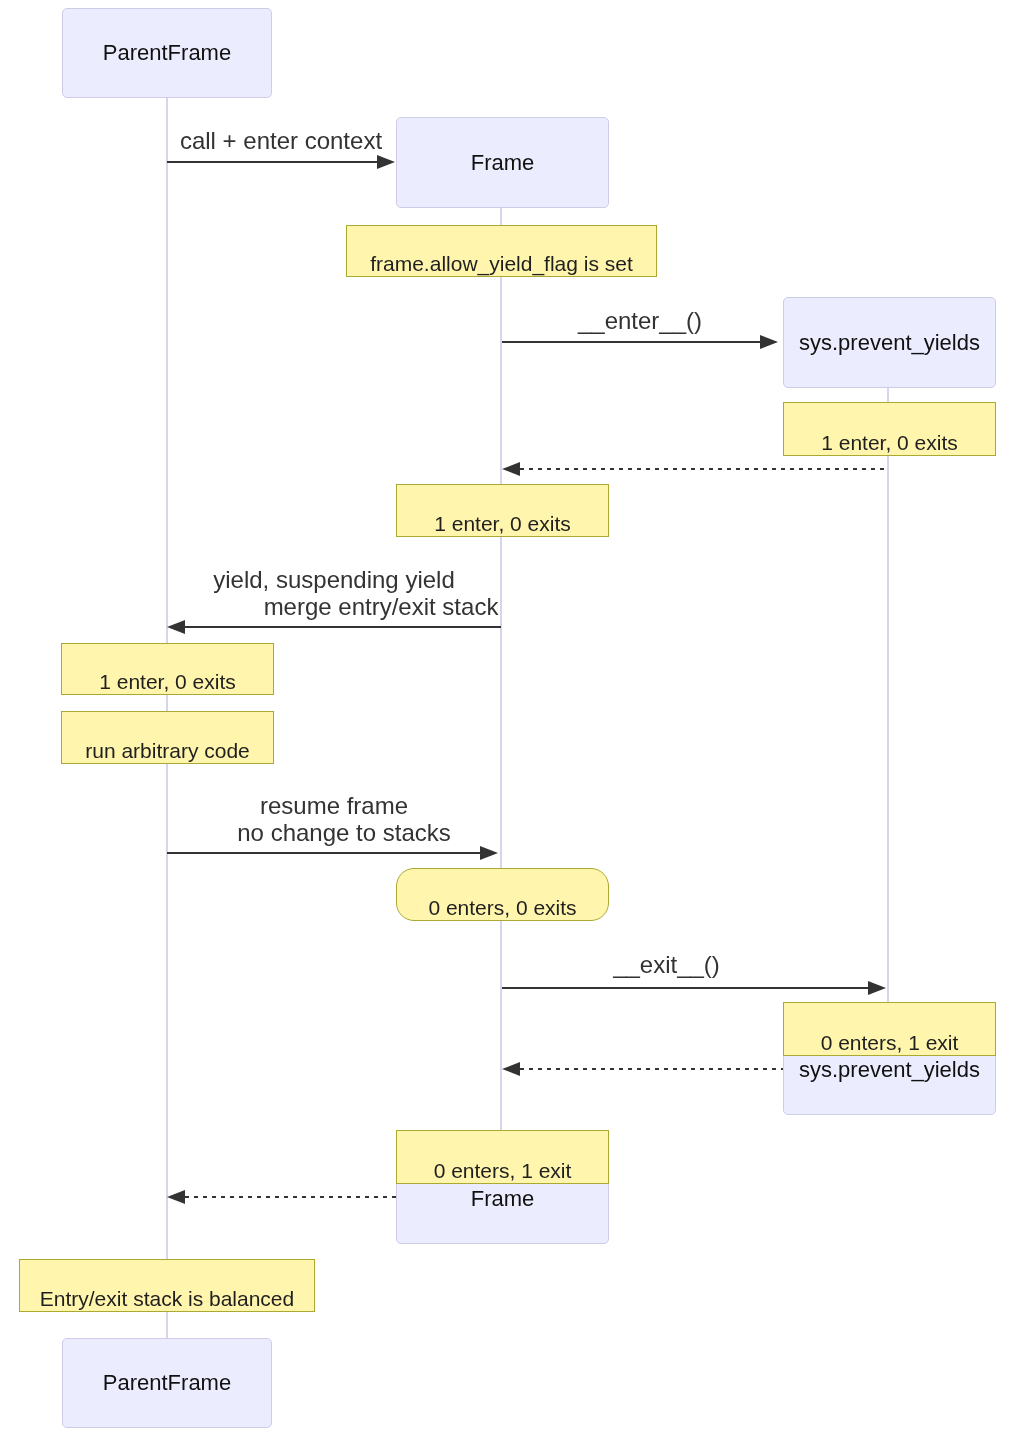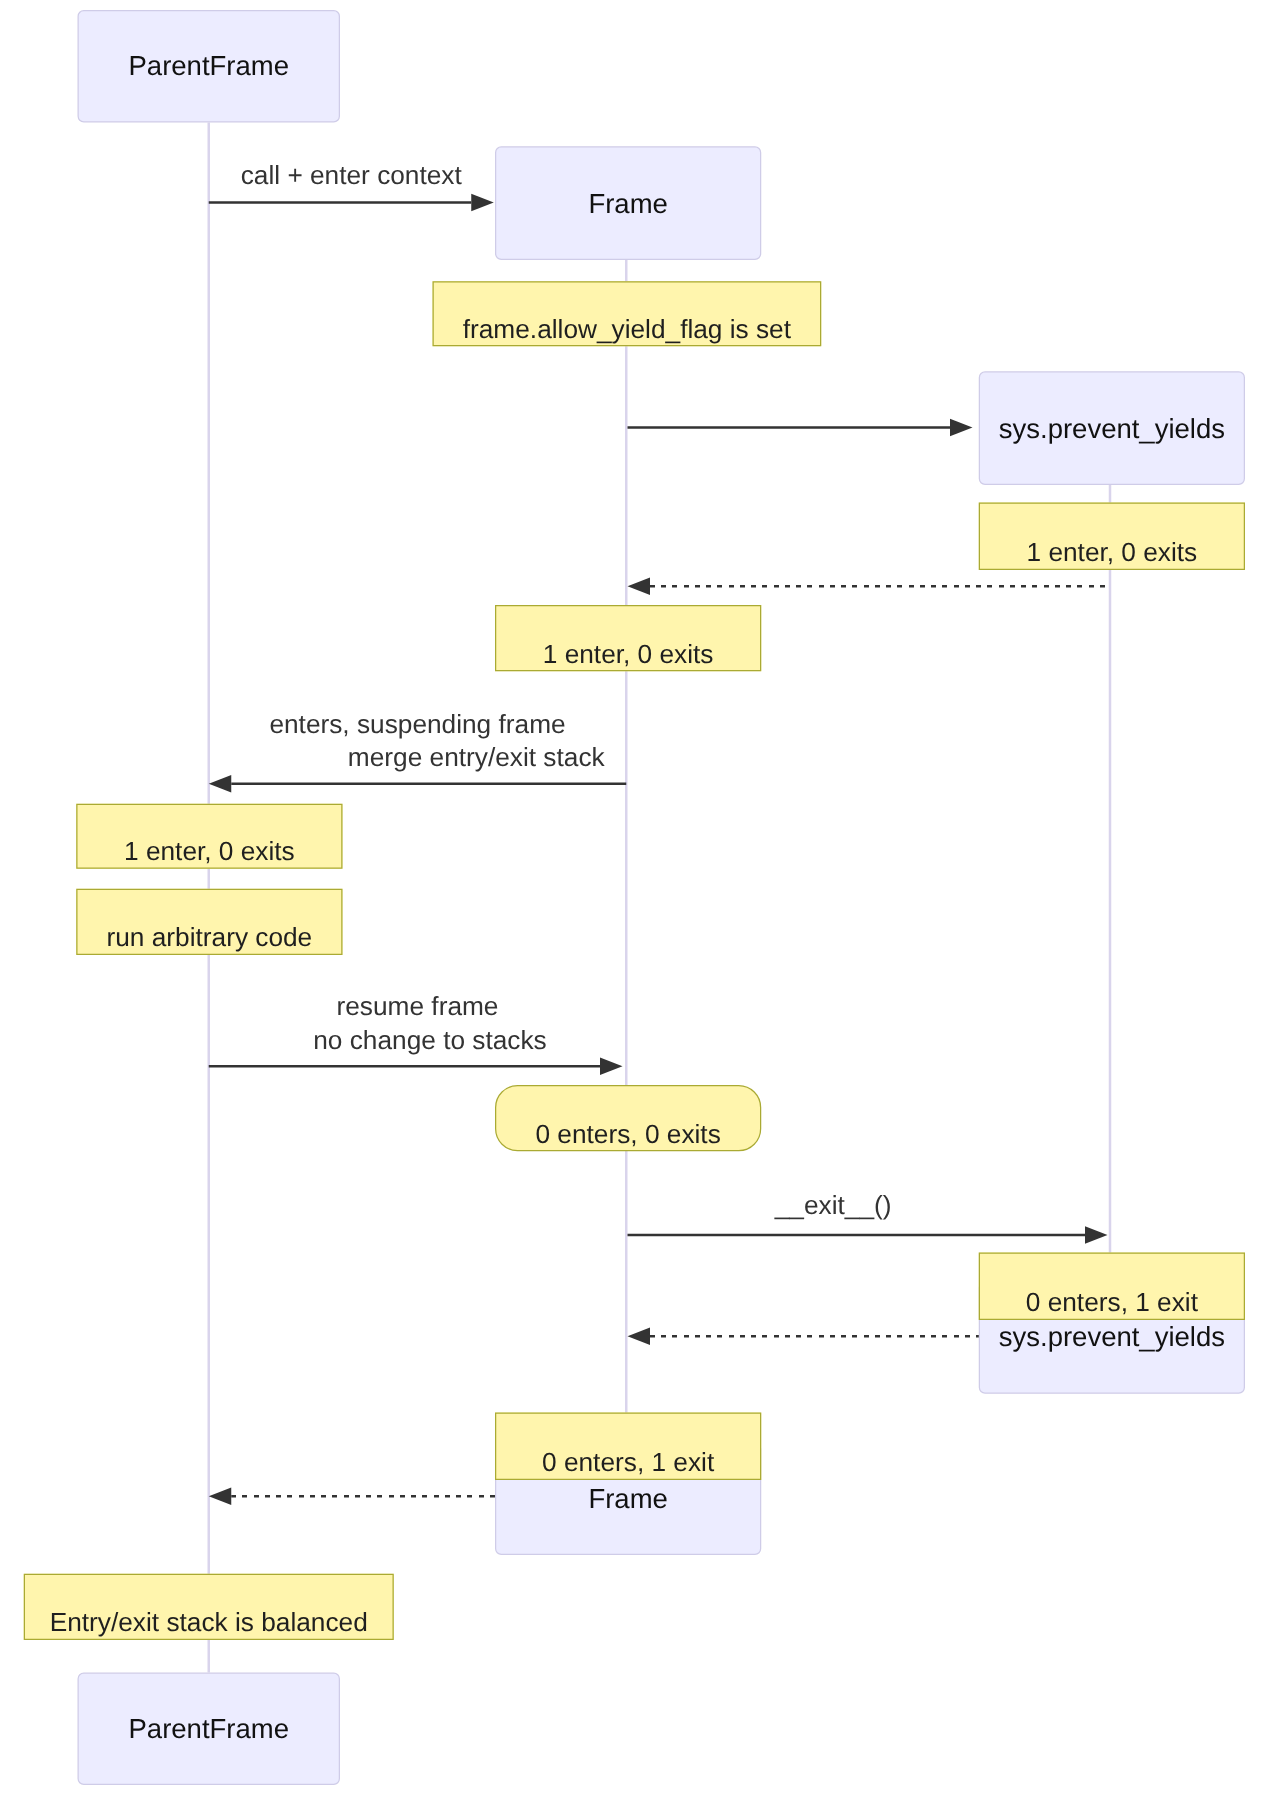--- a/index.html
+++ b/index.html
@@ -36,44 +36,45 @@
     position:absolute; width:0; height:0; z-index:2;
     border-top:7px solid transparent; border-bottom:7px solid transparent;
     border-left:18px solid #333333;
   }
   .head-left {
     position:absolute; width:0; height:0; z-index:2;
     border-top:7px solid transparent; border-bottom:7px solid transparent;
     border-right:18px solid #333333;
   }
   .msg-label {
-    position:absolute; font-size:21px; color:#333333;
+    position:absolute; font-size:24px; color:#333333;
     text-align:center; z-index:2; line-height:26px; white-space:nowrap;
   }
 </style>
 </head>
 <body>
 
 <div id="canvas">
 
   <div class="lifeline" style="left:166px; top:98px;  height:1240px;"></div>
   <div class="lifeline" style="left:500px; top:208px; height:946px;"></div>
   <div class="lifeline" style="left:887px; top:388px; height:637px;"></div>
 
   <div class="msg-label" style="left:167px; top:128px; width:228px;">call + enter context</div>
   <div class="msg-line" style="left:167px; top:161px; width:210px;"></div>
   <div class="head-right" style="left:377px; top:155px;"></div>
 
+  <div class="msg-label" style="left:502px; top:308px; width:276px;">__enter__()</div>
   <div class="msg-line" style="left:502px; top:341px; width:258px;"></div>
   <div class="head-right" style="left:760px; top:335px;"></div>
 
   <div class="head-left" style="left:502px; top:462px;"></div>
   <div class="msg-line dashed" style="left:520px; top:468px; width:367px;"></div>
 
-  <div class="msg-label" style="left:167px; top:567px; width:334px;">enters, suspending frame</div>
+  <div class="msg-label" style="left:167px; top:567px; width:334px;">yield, suspending yield</div>
   <div class="msg-label" style="left:167px; top:594px; width:334px;padding-left:47px;">merge entry/exit stack</div>
   <div class="head-left" style="left:167px; top:620px;"></div>
   <div class="msg-line" style="left:185px; top:626px; width:316px;"></div>
 
   <div class="msg-label" style="left:167px; top:793px; width:334px;">resume frame</div>
   <div class="msg-label" style="left:167px; top:820px; width:334px;padding-left:10px;">no change to stacks</div>
   <div class="msg-line" style="left:167px; top:852px; width:315px;"></div>
   <div class="head-right" style="left:480px; top:846px;"></div>
 
   <div class="msg-label" style="left:502px; top:952px; width:329px;">__exit__()</div>

